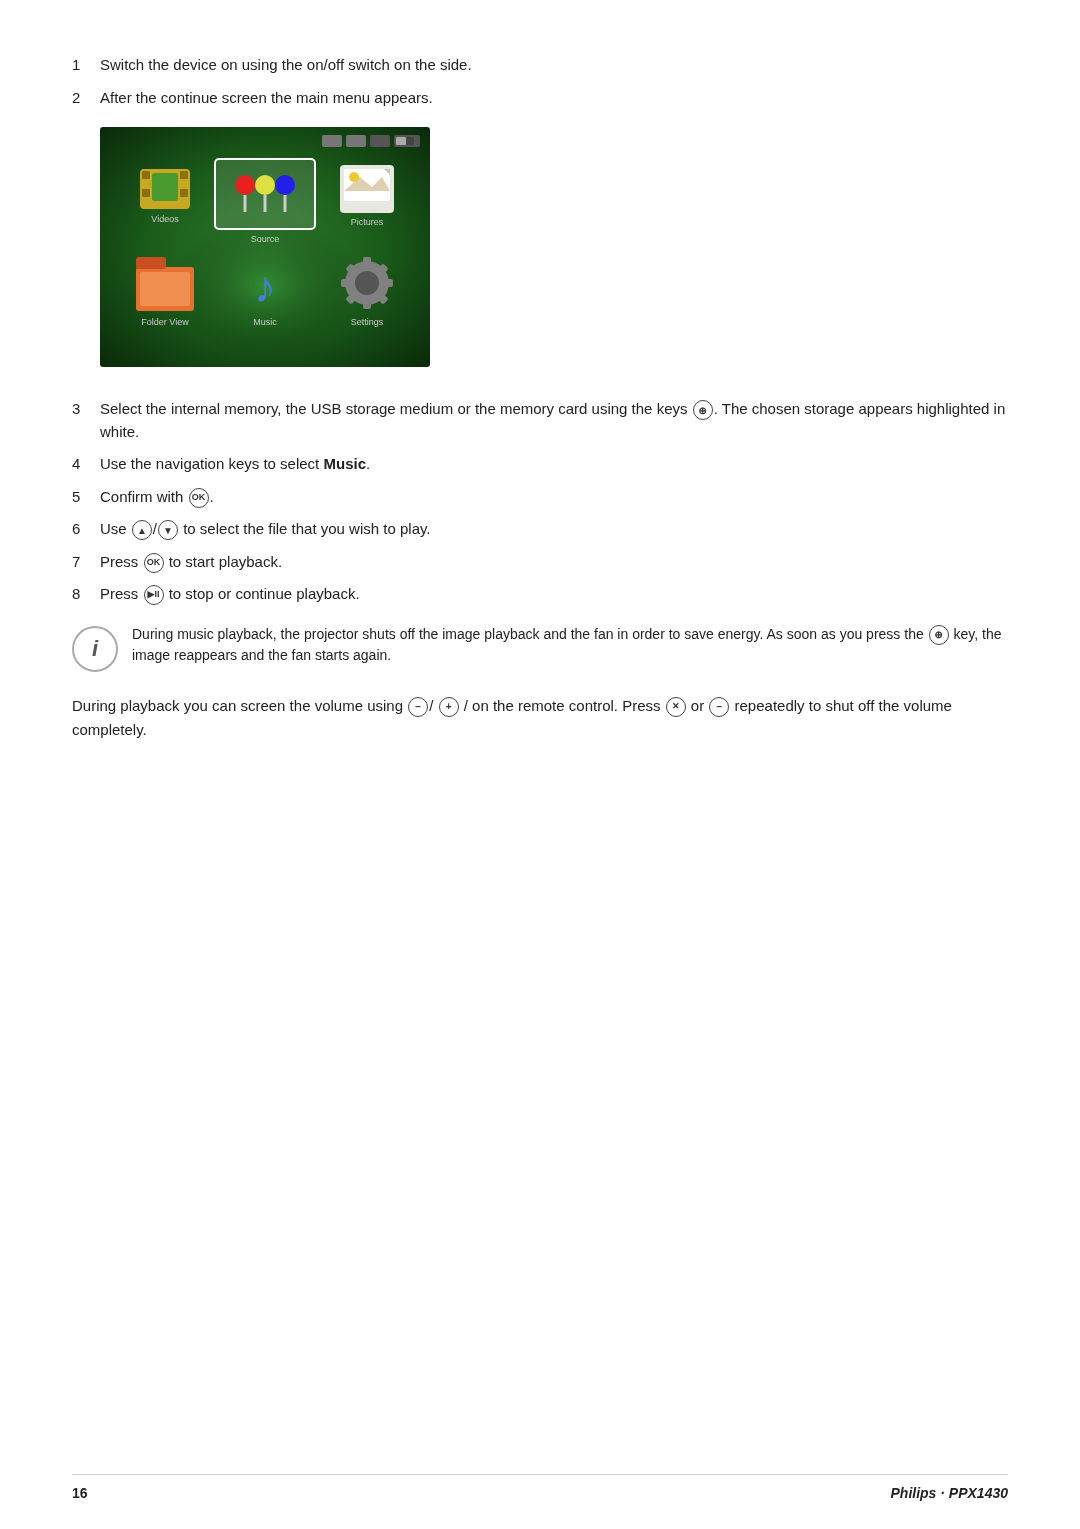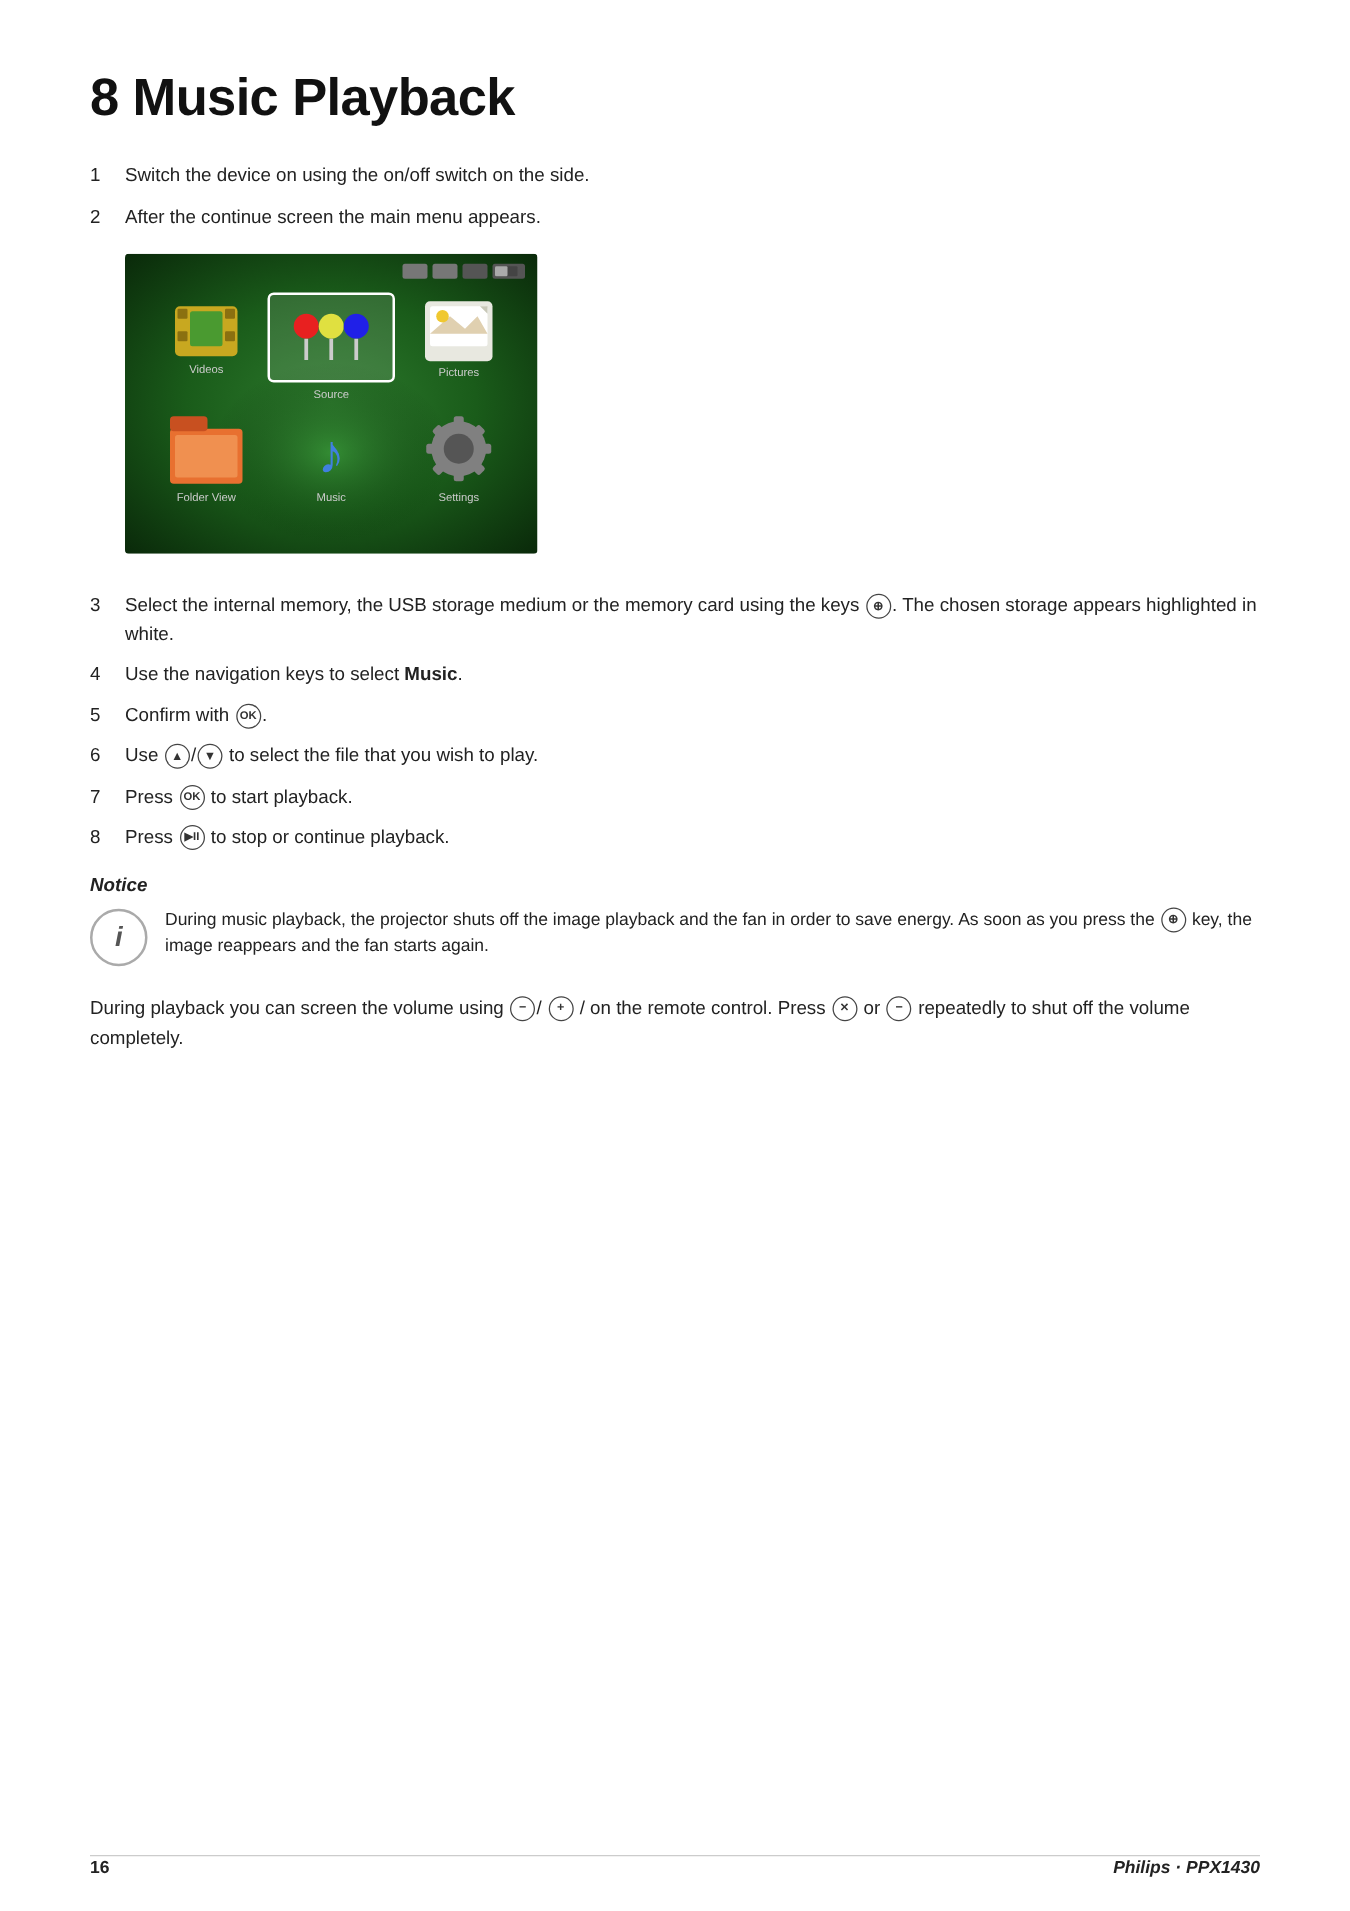--- a/index.html
+++ b/index.html
@@ -116,21 +116,21 @@
     
     .footer {
       position: absolute;
       bottom: 28px;
       left: 72px;
       right: 72px;
       display: flex;
       justify-content: space-between;
       align-items: center;
       border-top: 1px solid #ccc;
-      padding-top: 0;
+      padding-top: 10px;
     }
 
     .footer-page {
       font-size: 14px;
       font-weight: bold;
     }
 
     .footer-brand {
       font-size: 14px;
       font-weight: bold;
@@ -159,21 +159,20 @@
       width: 330px;
       height: 253px;
       margin: 18px 0 18px 28px;
     }
   </style>
 </head>
 <body>
 
 <div class="page">
 
-  <h1>8  Music Playback</h1>
 
   <ol class="steps">
     <li>
       <span class="step-num">1</span>
       <span class="step-text">Switch the device on using the on/off switch on the side.</span>
     </li>
     <li>
       <span class="step-num">2</span>
       <span class="step-text">After the continue screen the main menu appears.</span>
     </li>
@@ -280,21 +279,20 @@
       <span class="step-num">7</span>
       <span class="step-text">Press <span class="btn-icon" style="font-size:9px;">OK</span> to start playback.</span>
     </li>
     <li>
       <span class="step-num">8</span>
       <span class="step-text">Press <span class="btn-icon" style="font-size:9px;">▶II</span> to stop or continue playback.</span>
     </li>
   </ol>
 
   <div class="notice-block">
-    <div class="notice-title">Notice</div>
     <div class="notice-content">
       <div class="info-icon">
           <i>i</i>
         </div>
       <div class="notice-body">
         <div class="notice-text">
           <span>During music playback, the projector shuts off the image playback and the fan in order to save energy. As soon as you press the</span>
           <span class="btn-icon">⊕</span>
           <span>key, the image reappears and the fan starts again.</span>
         </div>

